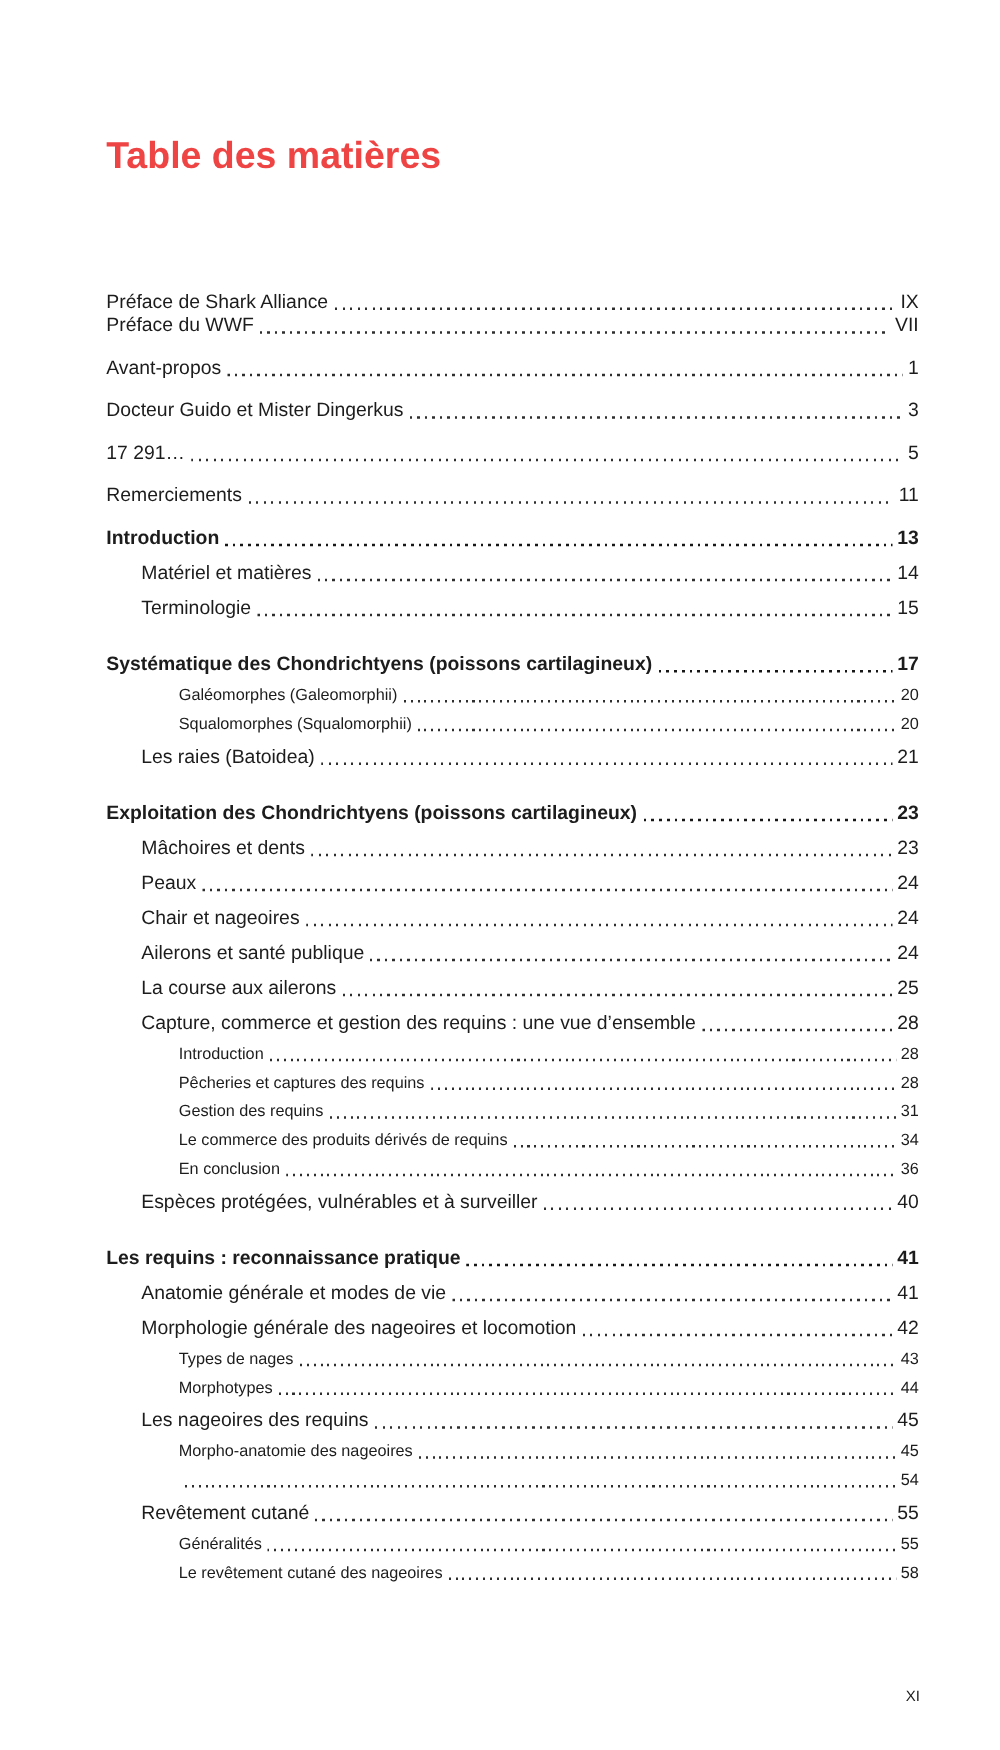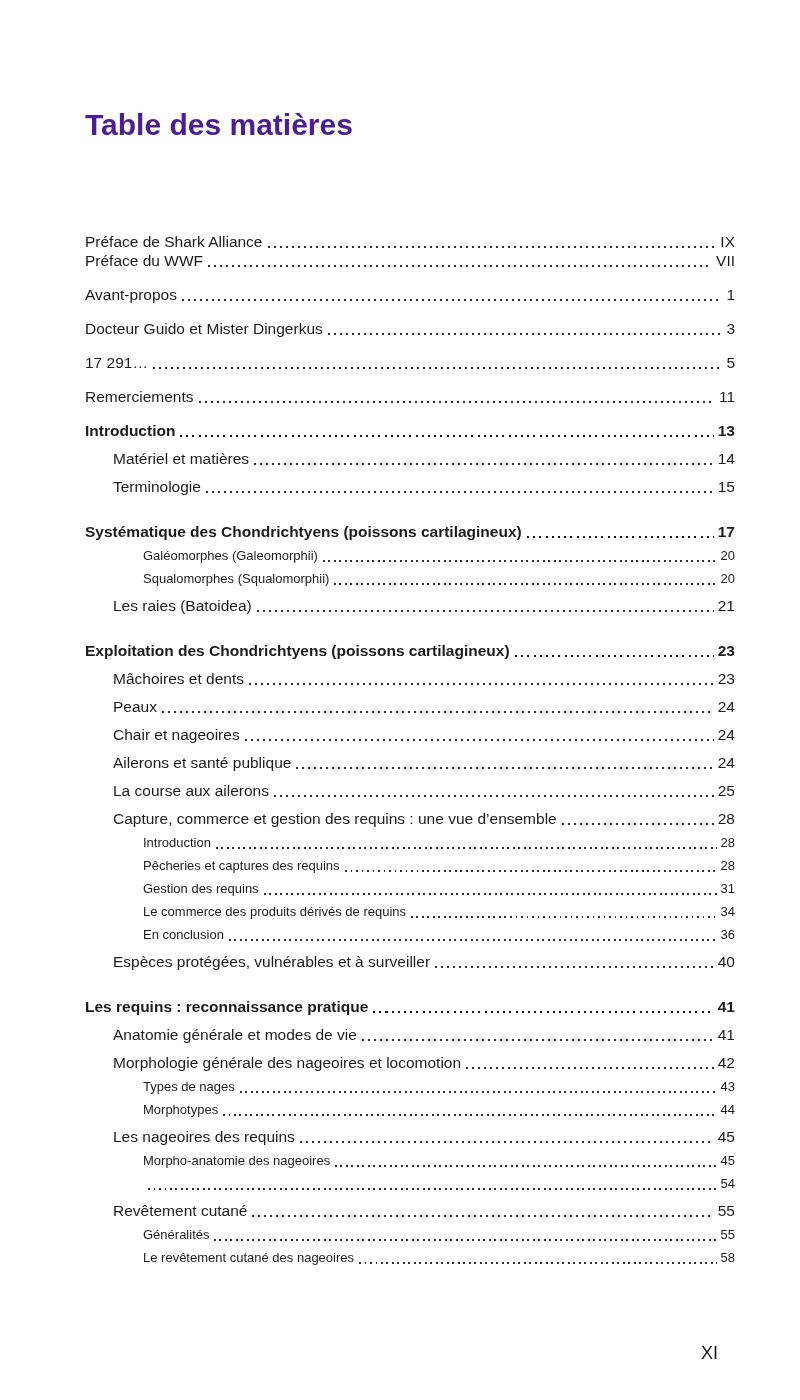--- a/index.html
+++ b/index.html
@@ -15,21 +15,21 @@
     height: 1400px;
     background: #ffffff;
     overflow: hidden;
   }
   .title {
     position: absolute;
     left: 85px;
     top: 108px;
     font-size: 30px;
     font-weight: bold;
-    color: #4c1d95;
+    color: #ef4444;
   }
   .toc {
     position: absolute;
     left: 85px;
     top: 217px;
     width: 650px;
   }
   .row {
     display: flex;
     align-items: flex-end;
@@ -68,23 +68,23 @@
   .bold .dots {
     height: 2.4px;
     background-image: repeating-linear-gradient(
       to right,
       #161616 0px, #161616 2.1px,
       transparent 2.1px, transparent 6.2px
     );
   }
   .folio {
     position: absolute;
-    right: 82px;
+    right: 64px;
     bottom: 36px;
-    font-size: 18px;
+    font-size: 12px;
   }
 </style>
 </head>
 <body>
 
 <div class="page">
   <h1 class="title">Table des matières</h1>
   <div class="toc">
       <div class="row lvl0 sp-front">
     <span class="t">Préface de Shark Alliance</span>

